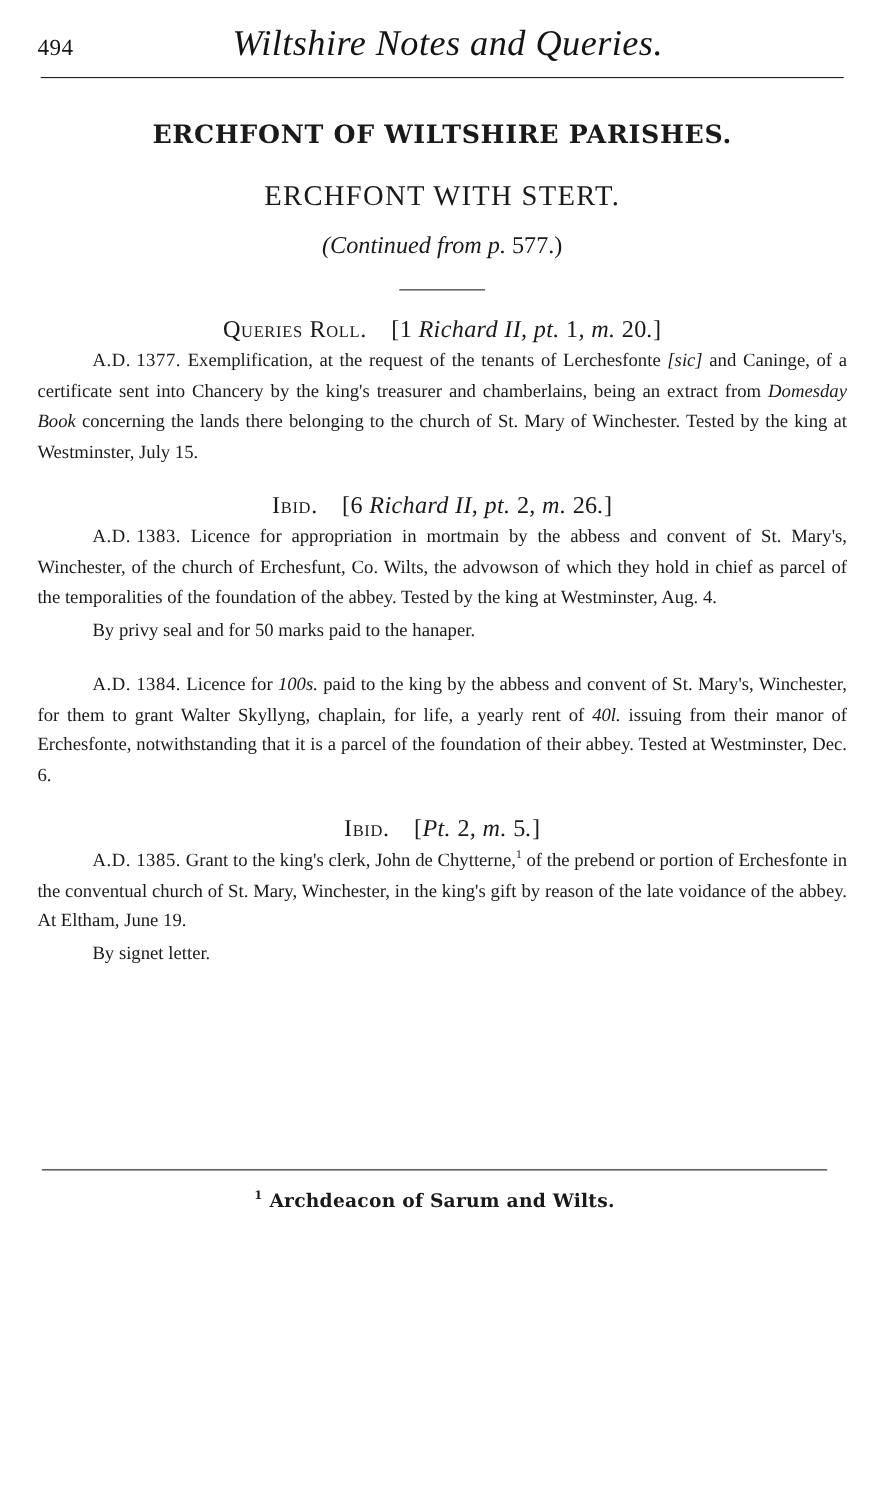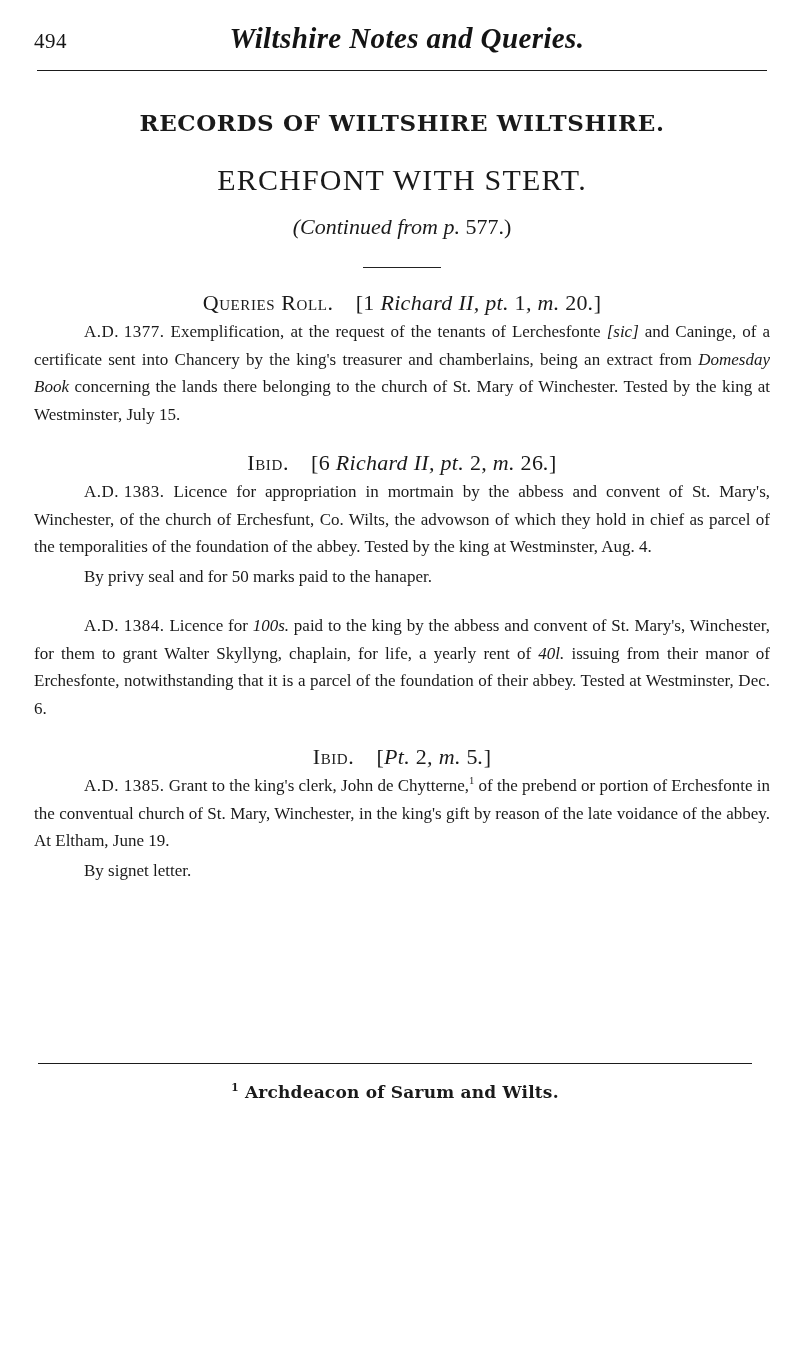--- a/index.html
+++ b/index.html
@@ -31,23 +31,23 @@
   }
   .folio {
     font-size: 21px;
     letter-spacing: 0.5px;
     width: 70px;
     color: #141414;
   }
   .head-title {
     flex: 1;
     text-align: center;
-    font-size: 29px;
+    font-size: 33px;
     font-style: italic;
-    font-weight: bold;
+    font-weight: normal;
     letter-spacing: 0.4px;
     padding-right: 60px;
     color: #141414;
   }
   .rule-top {
     border: 0;
     border-top: 1.6px solid #1b1b1b;
     margin: 8px 3px 0 3px;
   }
 
@@ -55,21 +55,21 @@
   .title-main {
     text-align: center;
     font-family: "DejaVu Serif", serif;
     font-weight: bold;
     font-size: 23px;
     letter-spacing: 0.6px;
     margin-top: 38px;
   }
   .title-sub {
     text-align: center;
-    font-size: 30px;
+    font-size: 26px;
     letter-spacing: 1.2px;
     margin-top: 27px;
   }
   .title-cont {
     text-align: center;
     font-size: 22px;
     font-style: italic;
     margin-top: 17px;
   }
   .title-cont .num { font-style: normal; }
@@ -138,21 +138,21 @@
 <body>
 
 <div class="page">
 
   <div class="running-head">
     <div class="folio">494</div>
     <div class="head-title">Wiltshire Notes and Queries.</div>
   </div>
   <hr class="rule-top">
 
-  <div class="title-main">RECORDS OF WILTSHIRE WILTSHIRE.</div>
+  <div class="title-main">ERCHFONT OF WILTSHIRE PARISHES.</div>
   <div class="title-sub">ERCHFONT WITH STERT.</div>
   <div class="title-cont">
     <span>(Continued from p.</span>
     <span class="num">577.)</span>
   </div>
 
   <hr class="short-rule">
 
   <div class="entry">
     <div class="entry-head">

